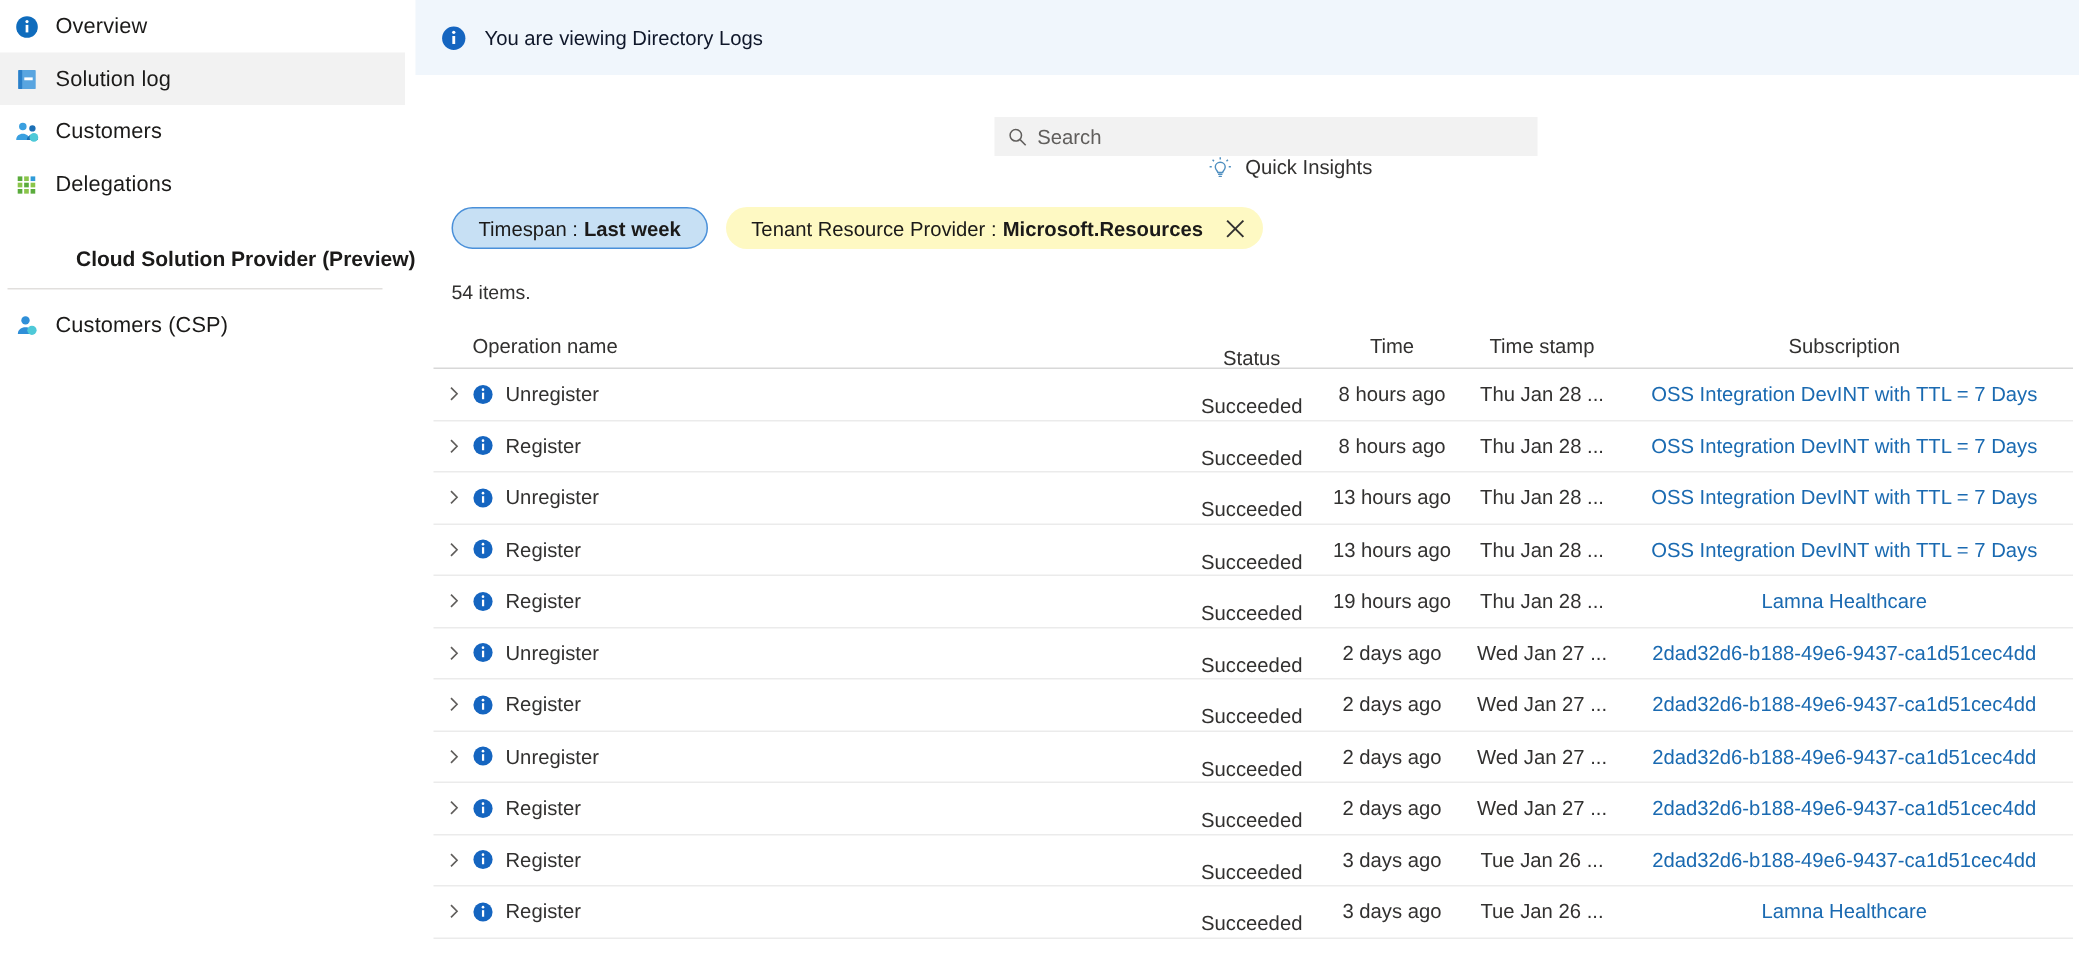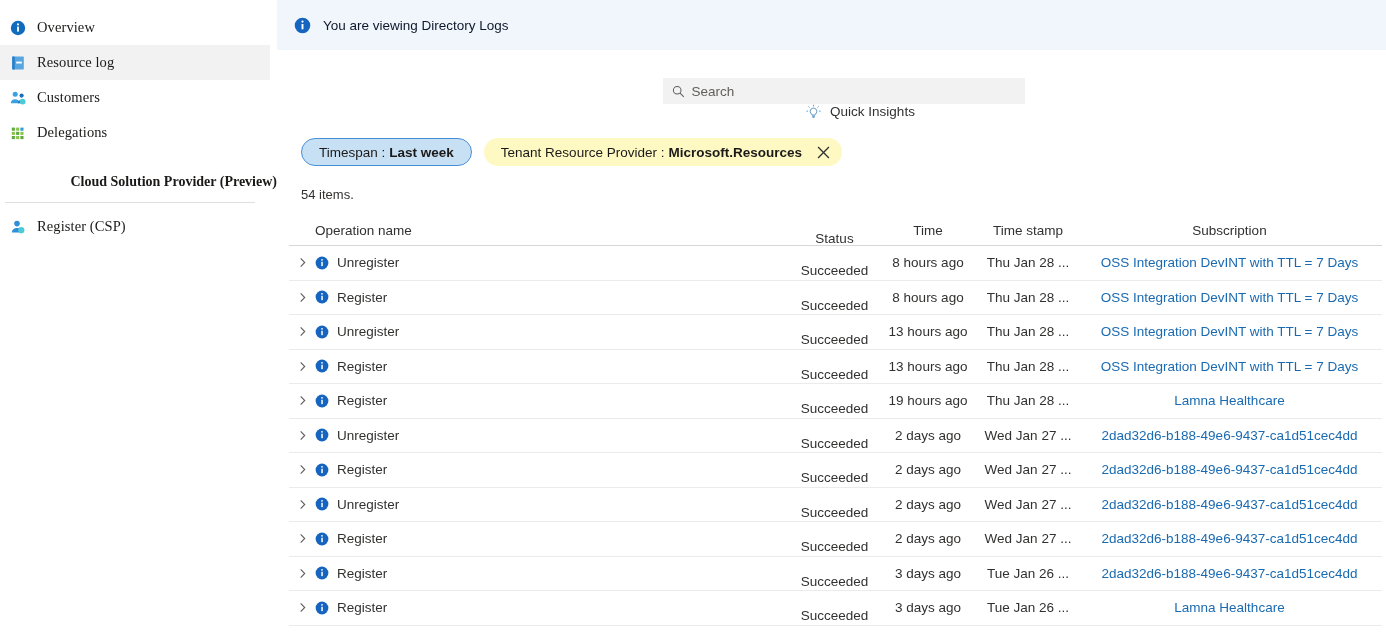--- a/index.html
+++ b/index.html
@@ -22,23 +22,22 @@
     height: 644px;
   }
 
   
   .sidebar {
     width: 277px;
     min-width: 277px;
     height: 552px;
     background: #ffffff;
     position: relative;
-    padding-top: 10px;
+    padding-top: 0;
     box-sizing: border-box;
-    font-family: Liberation Serif, serif;
   }
   .nav-item {
     height: 35px;
     display: flex;
     align-items: center;
     padding-left: 5px;
     box-sizing: border-box;
     cursor: pointer;
     width: 270px;
   }
@@ -284,21 +283,21 @@
     </div>
 
     <div class="nav-item selected">
       <span class="nav-icon">
         <svg width="16" height="16" viewBox="0 0 16 16">
           <rect x="2.2" y="1.6" width="11.6" height="12.8" rx="0.6" fill="#59a5e0"></rect>
           <rect x="2.2" y="1.6" width="2.6" height="12.8" rx="0.6" fill="#2a7fc9"></rect>
           <rect x="6.2" y="6.6" width="5.6" height="1.9" fill="#ffffff"></rect>
         </svg>
       </span>
-      <span class="nav-label">Resource log</span>
+      <span class="nav-label">Solution log</span>
     </div>
 
     <div class="nav-item">
       <span class="nav-icon">
         <svg width="17" height="16" viewBox="0 0 17 16">
           <circle cx="5.2" cy="4.3" r="2.5" fill="#3aa0e0"></circle>
           <path d="M0.8 13.3c0-2.6 2-4.1 4.4-4.1s4.4 1.5 4.4 4.1z" fill="#3aa0e0"></path>
           <circle cx="11.6" cy="5.6" r="2.1" fill="#1b6fb5"></circle>
           <path d="M7.9 13.3c0-2.2 1.7-3.5 3.7-3.5s3.7 1.3 3.7 3.5z" fill="#1b6fb5"></path>
           <circle cx="12.6" cy="11.6" r="2.9" fill="#4ec9d8"></circle>
@@ -328,21 +327,21 @@
     <div class="section-divider"></div>
 
     <div class="nav-item">
       <span class="nav-icon">
         <svg width="16" height="16" viewBox="0 0 16 16">
           <circle cx="7" cy="4.6" r="2.8" fill="#2f8fd8"></circle>
           <path d="M1.9 13.6c0-2.9 2.3-4.5 5.1-4.5s5.1 1.6 5.1 4.5z" fill="#2f8fd8"></path>
           <circle cx="11.3" cy="11.2" r="3.1" fill="#4ec9d8"></circle>
         </svg>
       </span>
-      <span class="nav-label">Register (CSP)</span>
+      <span class="nav-label">Customers (CSP)</span>
     </div>
   </div>
 
   <div class="main">
 
     <div class="banner">
       <span style="display:flex;align-items:center;">
         <svg width="17" height="17" viewBox="0 0 16 16">
             <circle cx="8" cy="8" r="7.3" fill="#1565c0"></circle>
             <rect x="7.1" y="6.6" width="1.8" height="5" fill="#ffffff"></rect>

